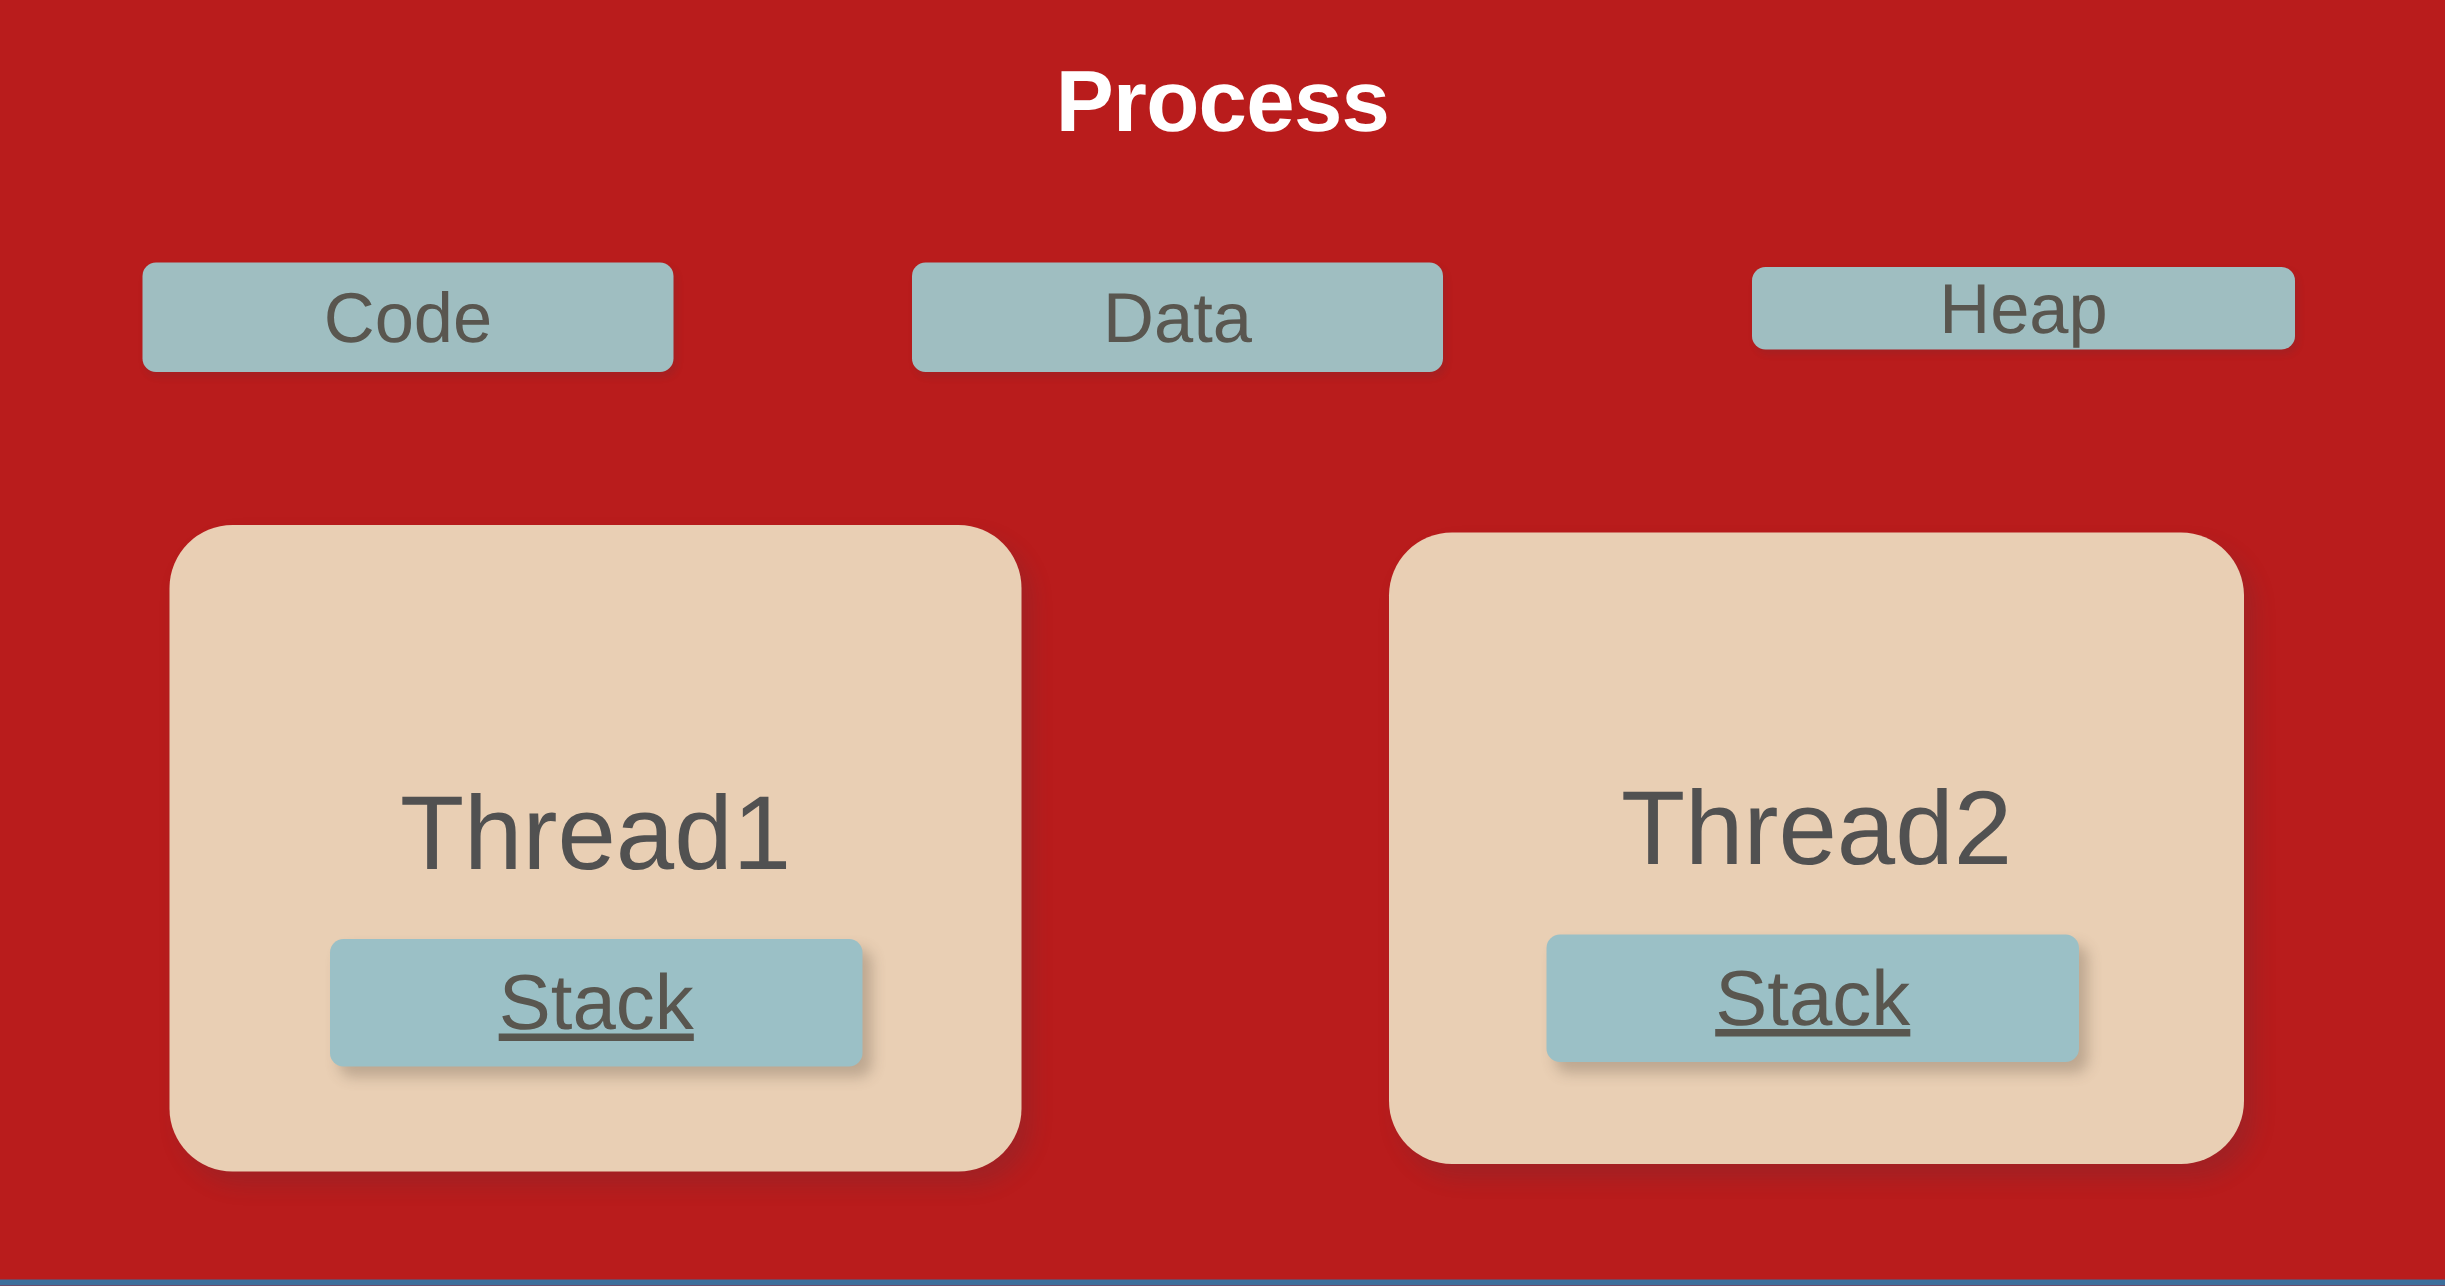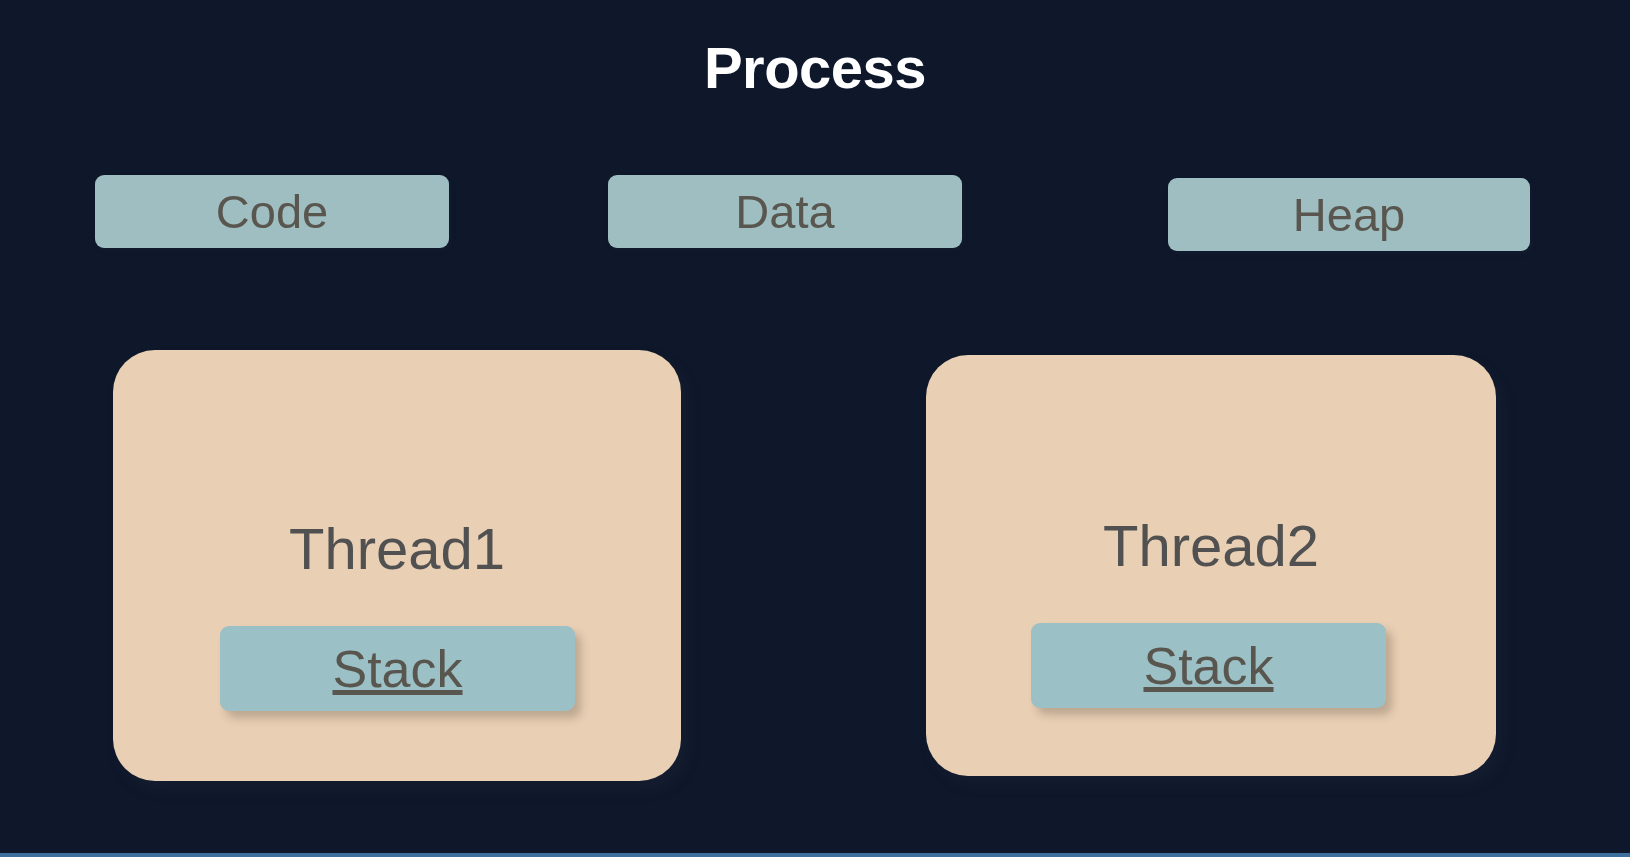--- a/index.html
+++ b/index.html
@@ -4,21 +4,21 @@
 <style>
   html, body {
     margin: 0;
     padding: 0;
     background: #3f6f9b;
   }
   #canvas {
     position: relative;
     width: 1630px;
     height: 857px;
-    background: #0f172a;
+    background: #b91c1c;
     overflow: hidden;
     font-family: "Liberation Sans", sans-serif;
     -webkit-font-smoothing: antialiased;
   }
   #canvas::after {
     content: "";
     position: absolute;
     left: 0; right: 0; bottom: 0;
     height: 4px;
     background: #3d6f9c;
@@ -50,39 +50,39 @@
     box-shadow: 2px 3px 5px rgba(40, 60, 80, 0.13);
   }
   .segment-label {
     color: #59564f;
     font-size: 47px;
     font-weight: normal;
     line-height: 1;
   }
   #seg-code { left: 95px;   top: 175px; width: 354px; height: 73px; }
   #seg-data { left: 608px;  top: 175px; width: 354px; height: 73px; }
-  #seg-heap { left: 1168px; top: 178px; width: 362px; height: 73px; }
+  #seg-heap { left: 1168px; top: 178px; width: 362px; height: 55px; }
 
   
   .thread-card {
     position: absolute;
     background: #e9cfb4;
     border-radius: 42px;
     box-shadow: 7px 9px 14px rgba(45, 60, 78, 0.17);
   }
   #thread-1 { left: 113px; top: 350px; width: 568px; height: 431px; }
   #thread-2 { left: 886px; top: 355px; width: 570px; height: 421px; margin-left: 40px; }
 
   .thread-label {
     position: absolute;
     left: 0;
     width: 100%;
     text-align: center;
     color: #515151;
-    font-size: 58px;
+    font-size: 70px;
     font-weight: normal;
     line-height: 1;
   }
   #thread-1 .thread-label { top: 170px; }
   #thread-2 .thread-label { top: 162px; }
 
   
   .stack-box {
     position: absolute;
     background: #9bc0c6;

